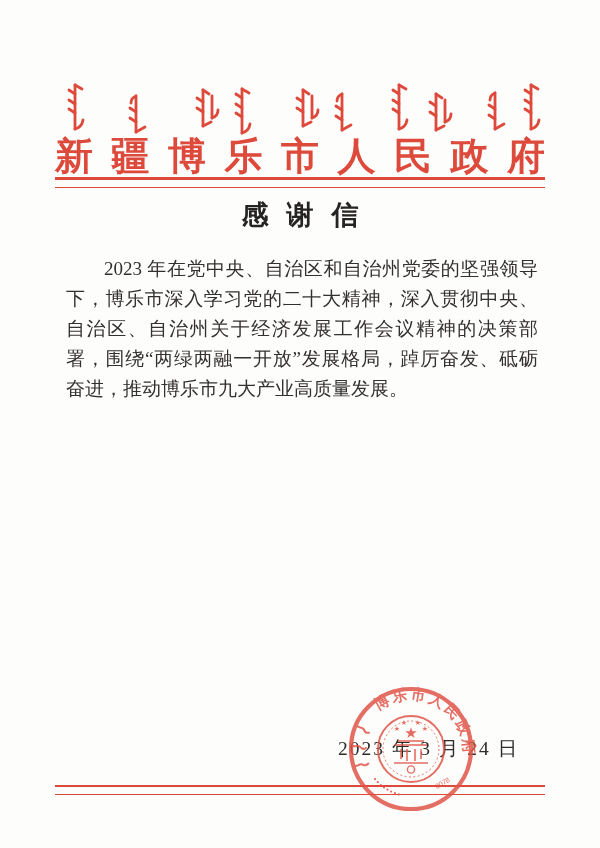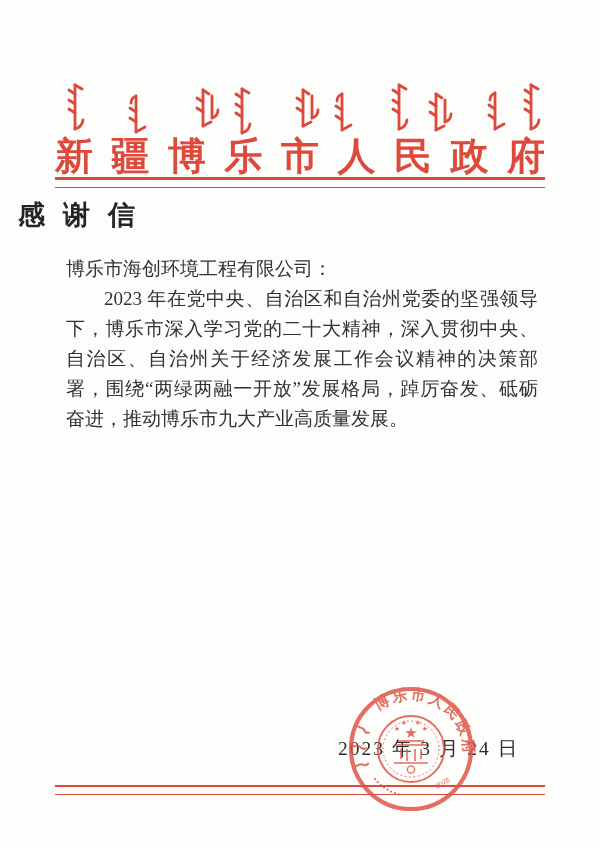--- a/index.html
+++ b/index.html
@@ -24,21 +24,21 @@
   }
   .rule-double{
     position:absolute;left:55px;right:55px;height:7px;
     border-top:3px solid var(--red);border-bottom:1px solid var(--red);
   }
   .rule-head{top:177px;}
   .rule-foot{top:785px;border-top-width:2.5px;}
   
   .letter-title{
     position:absolute;left:0;top:197px;width:600px;margin:0;
-    text-align:left;font-size:27px;font-weight:bold;color:#262422;
+    text-align:center;font-size:27px;font-weight:bold;color:#262422;
     letter-spacing:18px;text-indent:18px;
   }
   .body-text{
     position:absolute;left:66px;top:254px;width:472px;
     color:var(--ink);font-size:19px;line-height:30px;text-align:justify;
   }
   .body-text p{margin:0;}
   .body-text p.para{text-indent:2em;}
   .date-line{
     position:absolute;left:338px;top:735px;
@@ -101,21 +101,20 @@
       <span>民</span>
       <span>政</span>
       <span>府</span>
     </div>
 
   <div class="rule-double rule-head"></div>
 
   <h1 class="letter-title">感谢信</h1>
 
   <div class="body-text">
-    <p class="salutation">博乐市海创环境工程有限公司：</p>
     <p class="para">2023 年在党中央、自治区和自治州党委的坚强领导下，博乐市深入学习党的二十大精神，深入贯彻中央、自治区、自治州关于经济发展工作会议精神的决策部署，围绕“两绿两融一开放”发展格局，踔厉奋发、砥砺奋进，推动博乐市九大产业高质量发展。</p>
   </div>
 
   <div class="date-line">2023 年 3 月 24 日</div>
 
   <svg class="seal" viewBox="0 0 132 132" xmlns="http://www.w3.org/2000/svg">
     <defs>
       <path id="sealArc" d="M 15,84 A 53,53 0 1 1 117,84" fill="none"></path>
     </defs>
 

